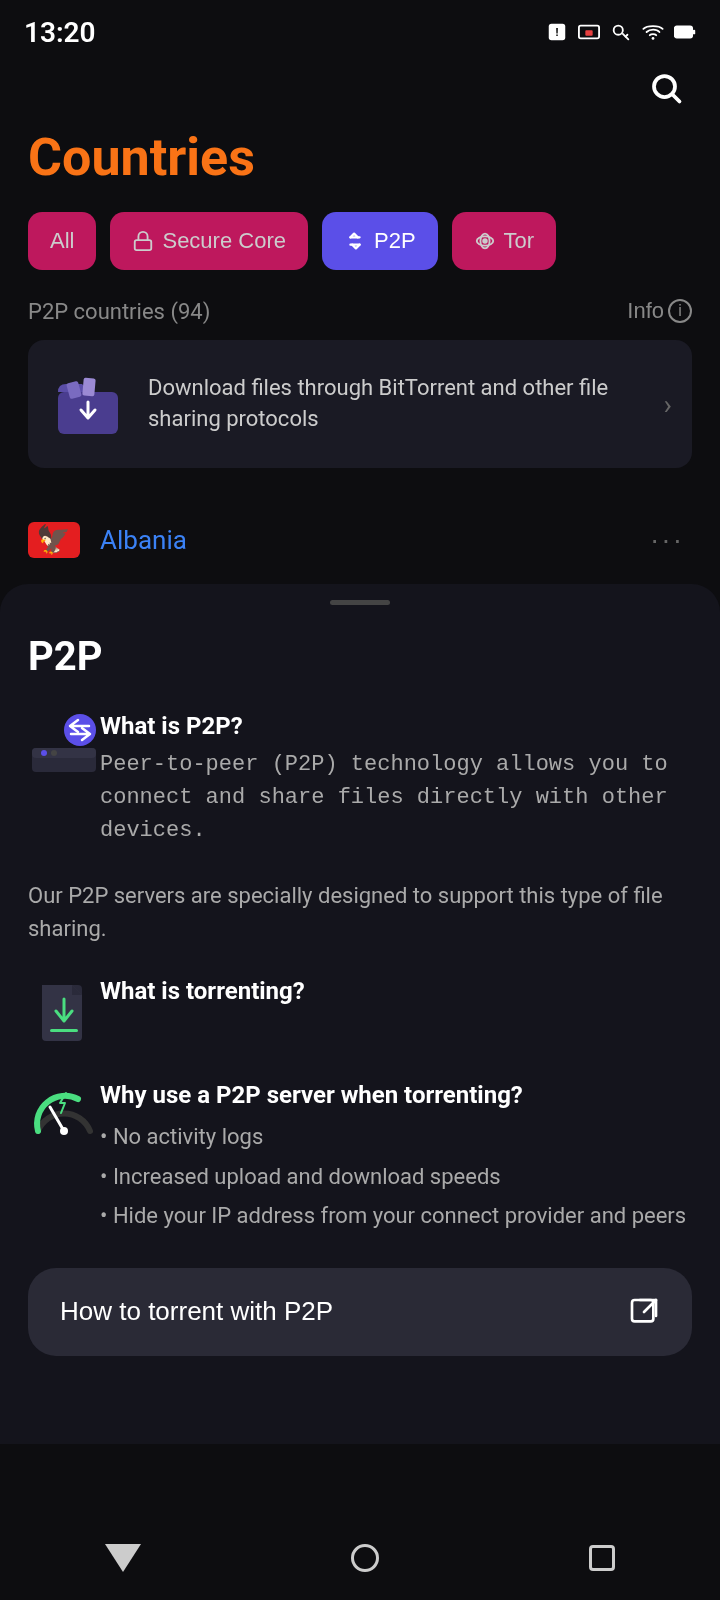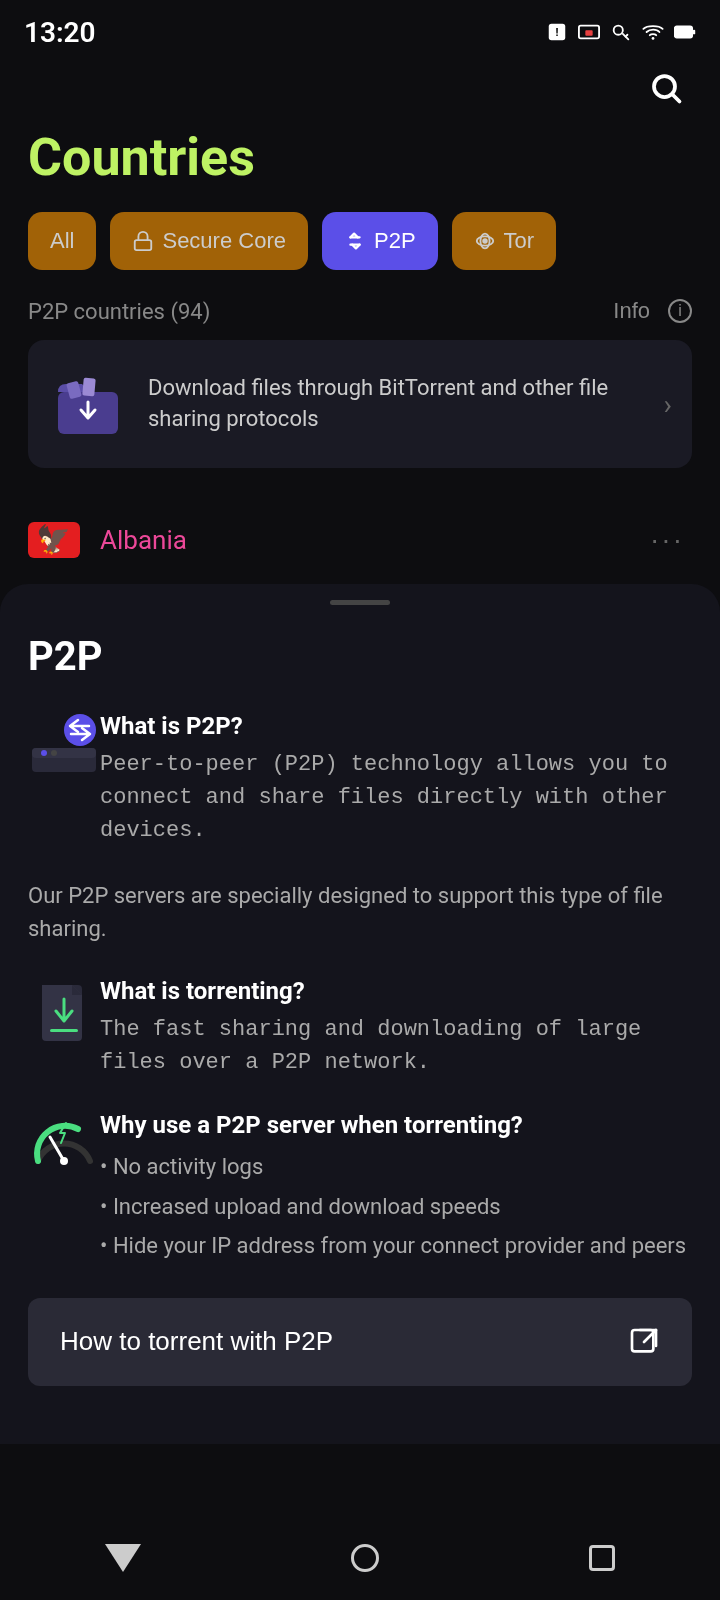--- a/index.html
+++ b/index.html
@@ -53,42 +53,42 @@
       width: 36px;
       height: 36px;
       stroke: #fff;
       fill: none;
     }
 
     
     .page-title {
       font-size: 52px;
       font-weight: 700;
-      color: #bef264;
+      color: #f97316;
       padding: 10px 28px 24px 28px;
     }
 
     
     .filter-tabs {
       display: flex;
       gap: 14px;
       padding: 0 28px 28px 28px;
       flex-wrap: nowrap;
     }
     .tab-btn {
       display: flex;
       align-items: center;
       gap: 8px;
       padding: 16px 22px;
       border-radius: 14px;
       border: none;
       cursor: pointer;
       font-size: 22px;
       font-weight: 500;
-      background: #a16207;
+      background: #be185d;
       color: #ccc;
       white-space: nowrap;
     }
     .tab-btn.active {
       background: #5b4fe8;
       color: #fff;
     }
     .tab-btn svg {
       width: 22px;
       height: 22px;
@@ -103,21 +103,21 @@
       align-items: center;
       padding: 0 28px 16px 28px;
     }
     .section-count {
       font-size: 22px;
       color: #888;
     }
     .info-btn {
       display: flex;
       align-items: center;
-      gap: 18px;
+      gap: 4px;
       color: #888;
       font-size: 22px;
       cursor: pointer;
       background: none;
       border: none;
     }
     .info-circle {
       width: 24px;
       height: 24px;
       border: 2px solid #888;
@@ -178,21 +178,21 @@
       justify-content: center;
       position: relative;
     }
     .albania-eagle {
       color: #1a1a1a;
       font-size: 28px;
       line-height: 1;
     }
     .country-name {
       font-size: 26px;
-      color: #ec4899;
+      color: #3b82f6;
       flex: 1;
     }
     .more-btn {
       color: #666;
       font-size: 28px;
       letter-spacing: 2px;
       background: none;
       border: none;
       cursor: pointer;
       padding: 8px;
@@ -266,21 +266,21 @@
 
     
     .cta-btn {
       display: flex;
       align-items: center;
       justify-content: space-between;
       width: 100%;
       background: #2a2a36;
       color: #fff;
       border: none;
-      border-radius: 12px;
+      border-radius: 28px;
       padding: 28px 32px;
       font-size: 26px;
       font-weight: 500;
       cursor: pointer;
       margin-top: 16px;
       margin-bottom: 28px;
     }
     .cta-btn svg {
       width: 32px;
       height: 32px;
@@ -473,21 +473,20 @@
         <path d="M14 8 h30 l10 10 v42 a4 4 0 01-4 4 H18 a4 4 0 01-4-4z" fill="#333345"></path>
         <path d="M44 8 v10 h10" fill="#2a2a3a"></path>
 
         <path d="M36 22 v18 M28 34 l8 10 8-10" stroke="#4ade80" stroke-width="3" stroke-linecap="round" stroke-linejoin="round" fill="none"></path>
 
         <rect x="22" y="52" width="28" height="3" rx="1.5" fill="#4ade80"></rect>
       </svg>
     </div>
     <div class="info-content">
       <div class="info-section-title">What is torrenting?</div>
-      <div class="info-section-text">The fast sharing and downloading of large files over a P2P network.</div>
     </div>
   </div>
 
   <div class="info-section">
     <div class="info-section-icon">
       <svg viewBox="0 0 72 72" width="72" height="72">
 
         <path d="M10 50 A28 28 0 0 1 62 50" fill="none" stroke="#333" stroke-width="6" stroke-linecap="round"></path>
         <path d="M10 50 A28 28 0 0 1 50 18" fill="none" stroke="#4ade80" stroke-width="6" stroke-linecap="round"></path>
 

